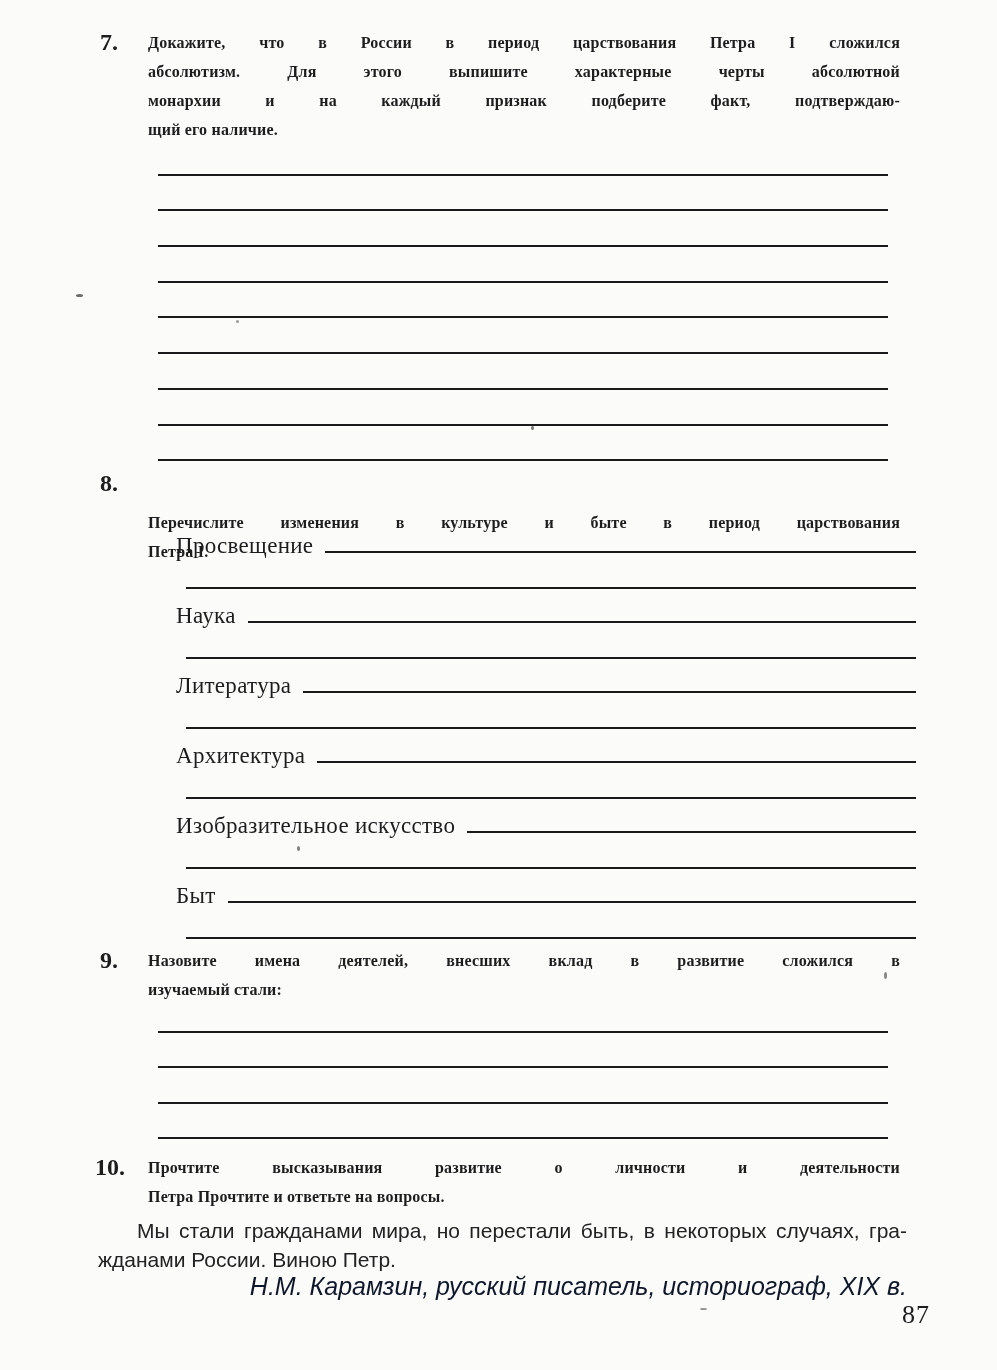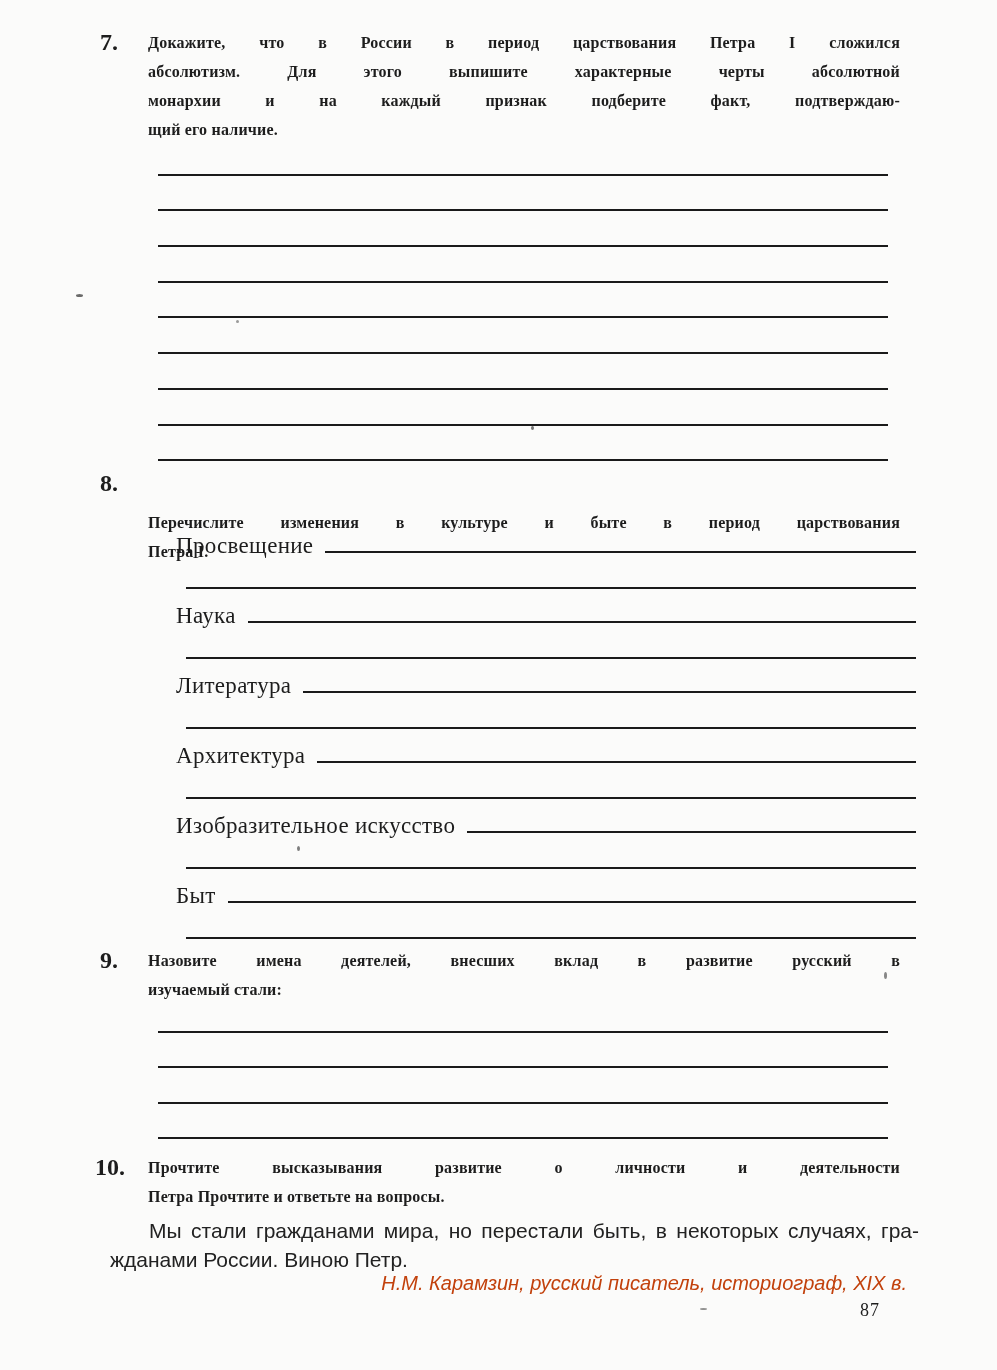--- a/index.html
+++ b/index.html
@@ -62,27 +62,28 @@
     font-family:"Liberation Sans", sans-serif;
     font-size:21px;
     line-height:29px;
     color:#222;
   }
   .quote .q1{text-indent:39px;text-align:justify;text-align-last:justify;}
   .quote .q2{text-align:left;}
   .attribution{
     font-family:"Liberation Sans", sans-serif;
     font-style:italic;
-    font-size:20px;
+    font-size:25px;
     text-align:right;
-    color:#c2410c;
+    color:#0f172a;
   }
   .pagenum{
-    font-size:18px;
+    font-size:26px;
     letter-spacing:1px;
+    margin-left:42px;
   }
   
   .speck{position:absolute;background:#3a3a3a;border-radius:50%;}
 </style>
 </head>
 <body>
 
 <div class="page">
 
   <div class="abs qnum" style="left:100px;top:28px;">7.</div>
@@ -143,37 +144,37 @@
 
     <div class="field-row">
       <span class="field-label">Быт</span>
       <span class="field-line"></span>
     </div>
     <div class="blank-row"></div>
   </div>
 
   <div class="abs qnum" style="left:100px;top:946px;">9.</div>
   <div class="abs qtext" style="left:148px;top:946px;width:752px;">
-    <div class="jline">Назовите имена деятелей, внесших вклад в развитие русский в</div>
+    <div class="jline">Назовите имена деятелей, внесших вклад в развитие сложился в</div>
     <div class="lline">изучаемый стали:</div>
   </div>
   <div class="abs rules rules-q9" style="left:158px;top:997px;width:730px;">
       <div class="rule"></div>
       <div class="rule"></div>
       <div class="rule"></div>
       <div class="rule"></div>
     </div>
 
   <div class="abs qnum" style="left:95px;top:1153px;">10.</div>
   <div class="abs qtext" style="left:148px;top:1153px;width:752px;">
     <div class="jline">Прочтите высказывания развитие о личности и деятельности</div>
     <div class="lline">Петра Прочтите и ответьте на вопросы.</div>
   </div>
 
-  <div class="abs quote" style="left:110px;top:1216px;width:809px;">
+  <div class="abs quote" style="left:98px;top:1216px;width:809px;">
     <div class="q1">Мы стали гражданами мира, но перестали быть, в некоторых случаях, гра-</div>
     <div class="q2">жданами России. Виною Петр.</div>
   </div>
   <div class="abs attribution" style="left:98px;top:1272px;width:809px;">Н.М. Карамзин, русский писатель, историограф, XIX в.</div>
 
   <div class="abs pagenum" style="left:860px;top:1300px;">87</div>
 
   <div class="speck" style="left:76px;top:294px;width:7px;height:3px;opacity:.75;"></div>
   <div class="speck" style="left:236px;top:320px;width:3px;height:3px;opacity:.5;"></div>
   <div class="speck" style="left:531px;top:426px;width:3px;height:4px;opacity:.7;"></div>

